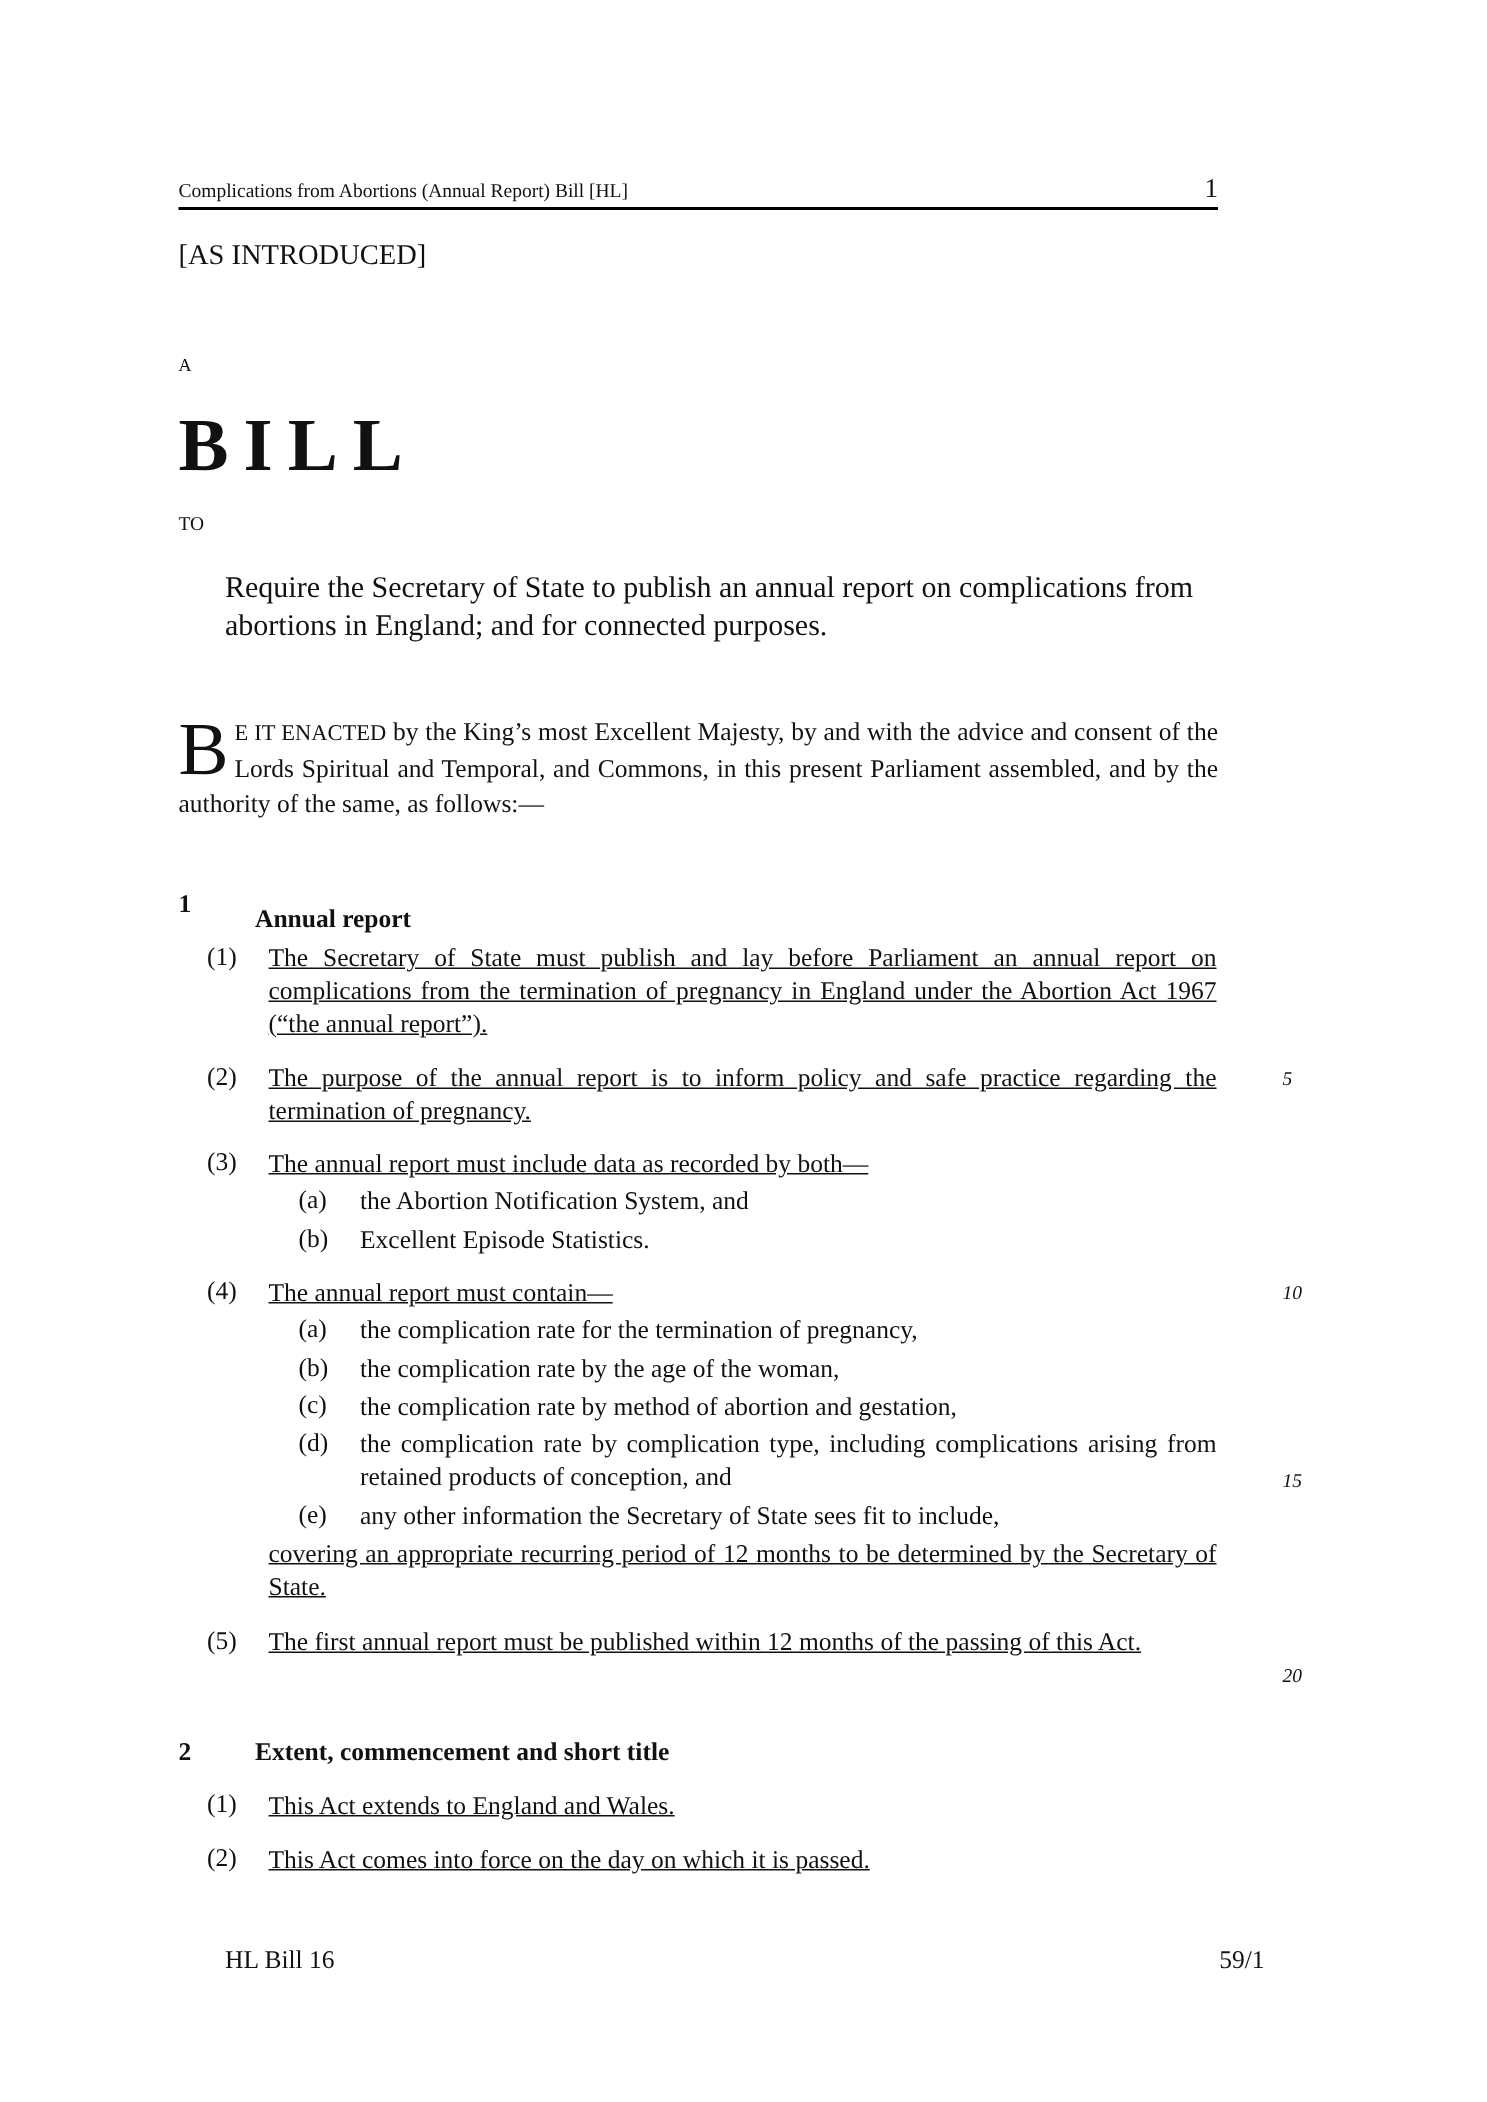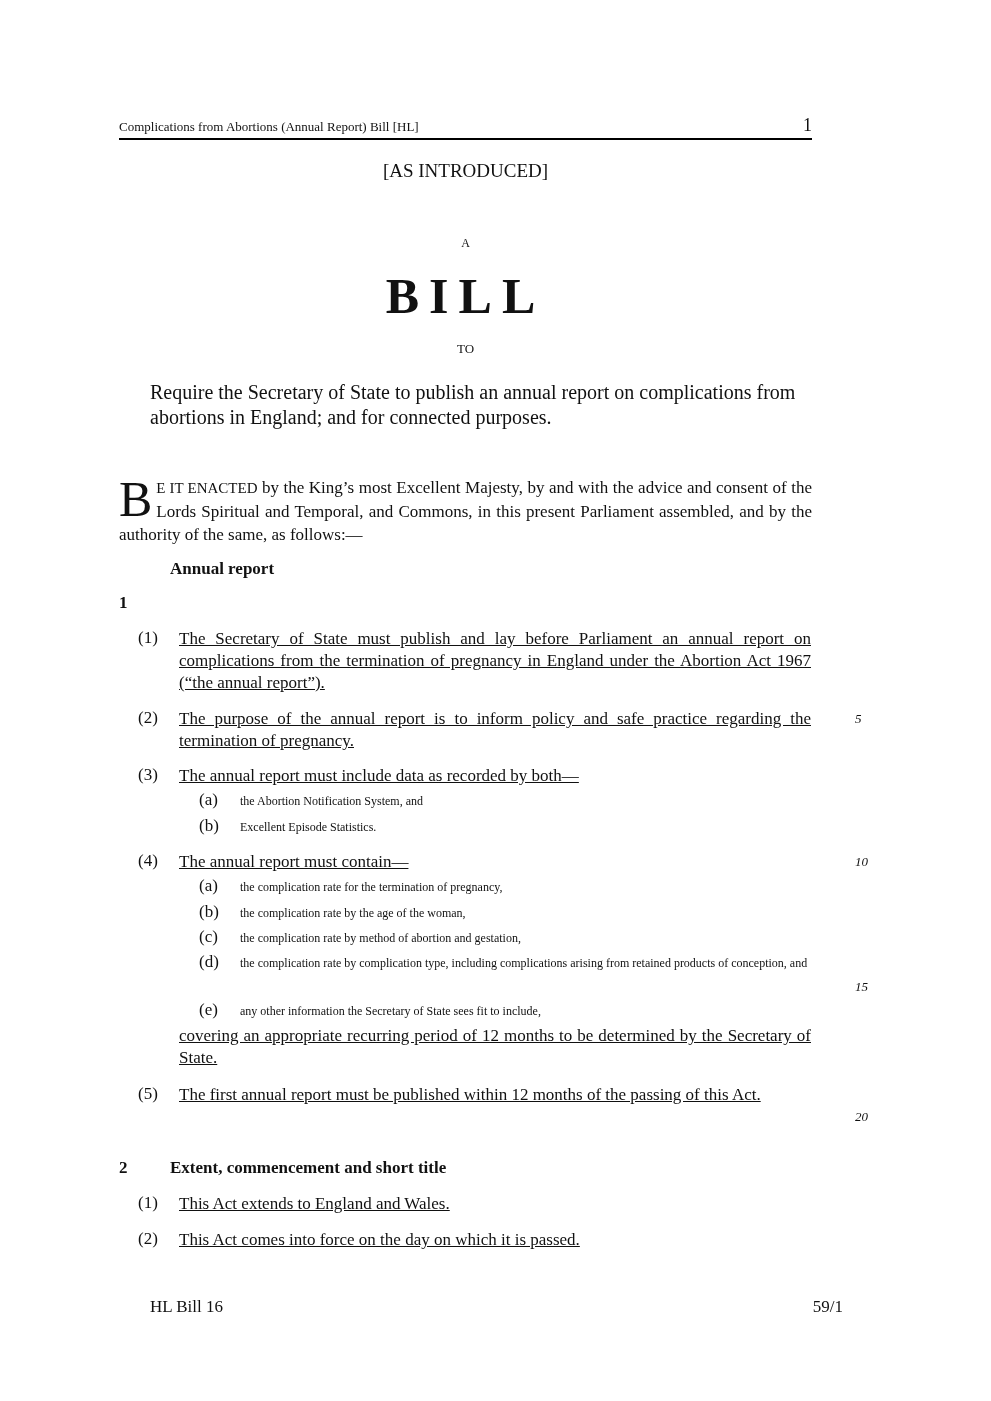--- a/index.html
+++ b/index.html
@@ -1,35 +1,35 @@
 <!DOCTYPE html>
 <html><head>
 <meta charset="utf-8">
 <style>
   html, body { margin: 0; padding: 0; background: #ffffff; }
   body { width: 991px; height: 1401px; position: relative; font-family: "Liberation Serif", "DejaVu Serif", serif; color: #111; }
   .abs { position: absolute; }
   .running-head { left: 119px; top: 118px; width: 693px; height: 20px; border-bottom: 2px solid #000; }
   .running-head .t { position: absolute; left: 0; top: 1px; font-size: 13px; }
   .running-head .n { position: absolute; right: 0; top: -3px; font-size: 18px; }
-  .center { left: 119px; width: 693px; text-align: center; }
+  .center { left: 119px; width: 693px; }
   .introduced { top: 160px; font-size: 19px; }
   .a-label { top: 236px; font-size: 12px; }
   .bill { top: 267px; font-size: 50px; font-weight: bold; letter-spacing: 10px; }
   .to-label { top: 341px; font-size: 13px; }
   .long-title { left: 119px; top: 380px; width: 693px; font-size: 20px; line-height: 25px; margin-left: 31px; }
   .enact { left: 119px; top: 476px; width: 693px; font-size: 17px; line-height: 23px; text-align: justify; }
   .dropcap { float: left; font-size: 50px; line-height: 40px; margin: 3px 4px 0 0; }
   .sc { font-variant: small-caps; font-size: 15px; }
   .clause-num { left: 119px; font-weight: bold; font-size: 17px; }
   .clause-title { left: 170px; font-weight: bold; font-size: 17px; }
   .sub-num { left: 138px; font-size: 17px; }
   .sub-text { left: 179px; width: 632px; font-size: 17px; line-height: 22px; text-align: justify; text-decoration: underline; }
   .para-num { left: 199px; font-size: 17px; }
-  .para-text { left: 240px; width: 571px; font-size: 12px; line-height: 22px; text-align: justify; }
+  .para-text { left: 240px; width: 571px; font-size: 17px; line-height: 22px; text-align: justify; }
   .margin-num { left: 855px; font-size: 13px; font-style: italic; }
   .footer { font-size: 17px; top: 1297px; margin-left: 31px; }
 </style>
 </head>
 <body>
 
 <div class="abs running-head">
   <span class="t">Complications from Abortions (Annual Report) Bill [HL]</span>
   <span class="n">1</span>
 </div>
@@ -38,21 +38,21 @@
 <div class="abs center a-label">A</div>
 <div class="abs center bill">BILL</div>
 <div class="abs center to-label">TO</div>
 <div class="abs long-title">Require the Secretary of State to publish an annual report on complications from abortions in England; and for connected purposes.</div>
 
 <div class="abs enact">
   <span class="dropcap">B</span><span class="sc">E IT ENACTED</span><span> by the King’s most Excellent Majesty, by and with the advice and consent of the Lords Spiritual and Temporal, and Commons, in this present Parliament assembled, and by the authority of the same, as follows:—</span>
 </div>
 
 <div class="abs clause-num" style="top:593px">1</div>
-<div class="abs clause-title" style="top:559px">Annual report</div>
+<div class="abs clause-title" style="top:603px">Annual report</div>
 
 <div class="abs sub-num" style="top:628px">(1)</div>
 <div class="abs sub-text" style="top:628px">The Secretary of State must publish and lay before Parliament an annual report on complications from the termination of pregnancy in England under the Abortion Act 1967 (“the annual report”).</div>
 
 <div class="abs sub-num" style="top:708px">(2)</div>
 <div class="abs sub-text" style="top:708px">The purpose of the annual report is to inform policy and safe practice regarding the termination of pregnancy.</div>
 
 <div class="abs sub-num" style="top:765px">(3)</div>
 <div class="abs sub-text" style="top:765px">The annual report must include data as recorded by both—</div>
 <div class="abs para-num" style="top:790px">(a)</div>

